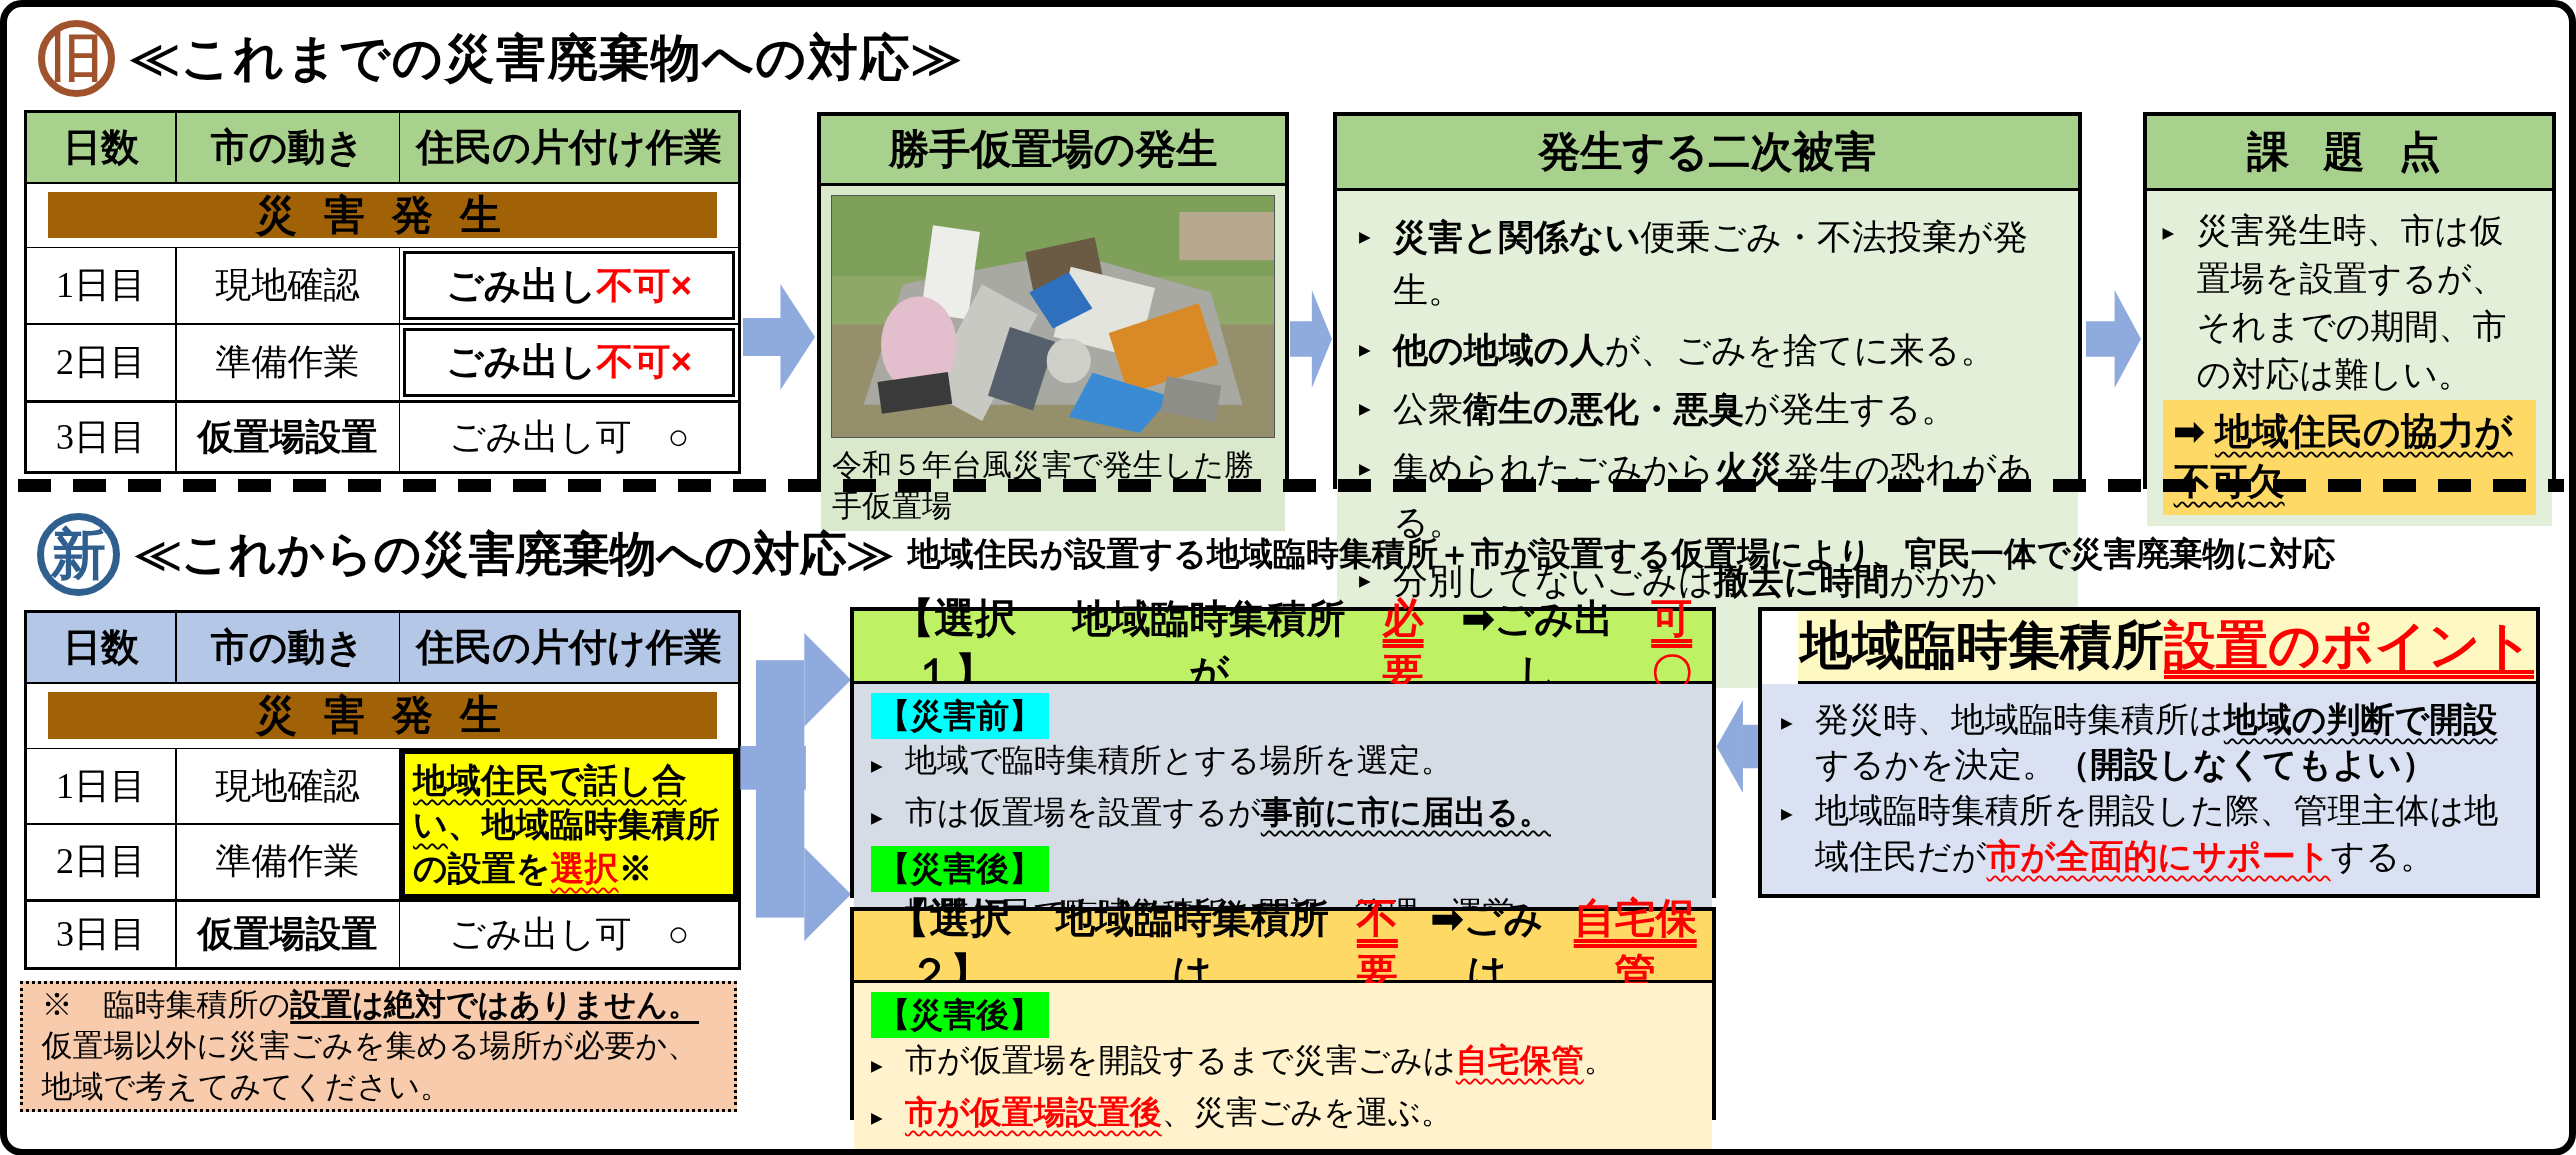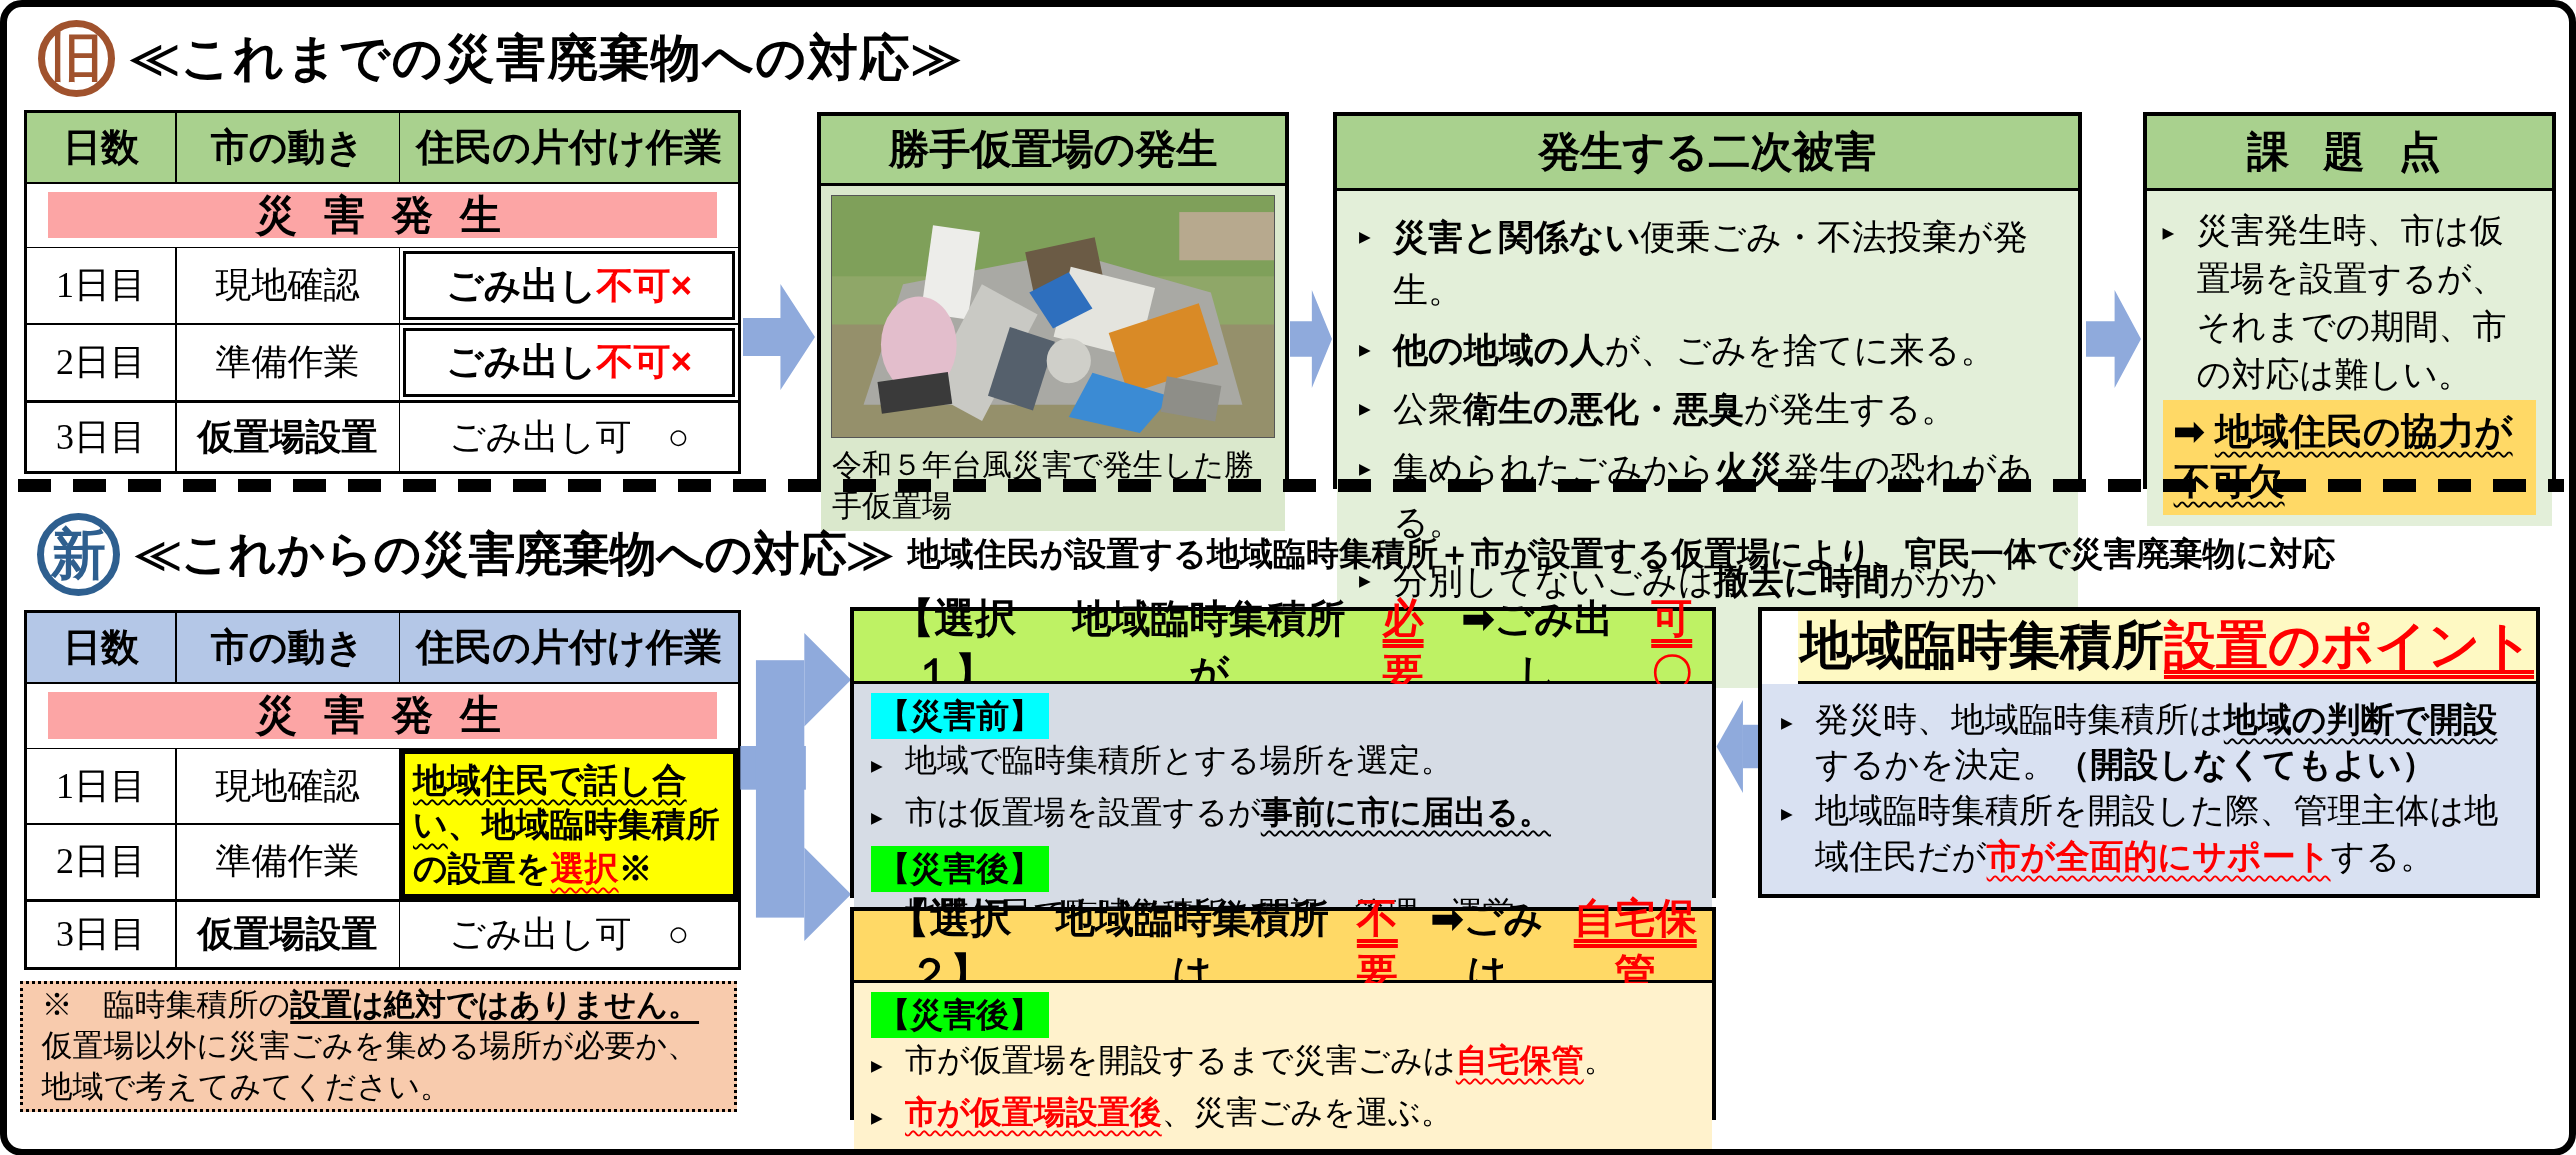--- a/index.html
+++ b/index.html
@@ -26,21 +26,21 @@
   
   .tbl{display:grid;border:3.1px solid #000;background:#000;gap:1.6px;box-sizing:border-box;}
   .tbl .c{background:#fff;display:flex;align-items:center;justify-content:center;text-align:center;}
   .tbl .th{font-weight:bold;font-size:38px;}
   .tbl-old .th{background:#A9D18E;}
   .tbl-new .th{background:#B4C7E7;}
   .c-day,.c-city{font-family:"Liberation Serif",serif;font-size:36px;}
   .c-bold{font-family:"Liberation Sans",sans-serif;font-weight:bold;font-size:36px;}
   .span3{grid-column:1/4;}
   .banner-cell{background:#fff;display:flex;align-items:center;justify-content:center;}
-  .banner{background:#fca5a5;width:94%;height:74%;display:flex;align-items:center;justify-content:center;
+  .banner{background:#a16207;width:94%;height:74%;display:flex;align-items:center;justify-content:center;
           font-size:41px;font-weight:bold;letter-spacing:7.8px;text-align:right;}
   .warn{background:#FFFF00;position:relative;font-size:37px;font-weight:bold;}
   .warn::after{content:"";position:absolute;inset:3.1px;border:3.1px solid #000;pointer-events:none;}
   .merged{grid-column:3;grid-row:3/5;background:#FFFF00;border:5.5px solid #000;
           display:flex;align-items:center;justify-content:center;text-align:left;
           font-size:34px;font-weight:bold;line-height:1.3;padding:3.1px 7.8px;box-sizing:border-box;}
   .row-heavy{border-top:2.3px solid #000;}
 
   
   .box{border:4.7px solid #000;box-sizing:border-box;display:flex;flex-direction:column;background:#fff;}

